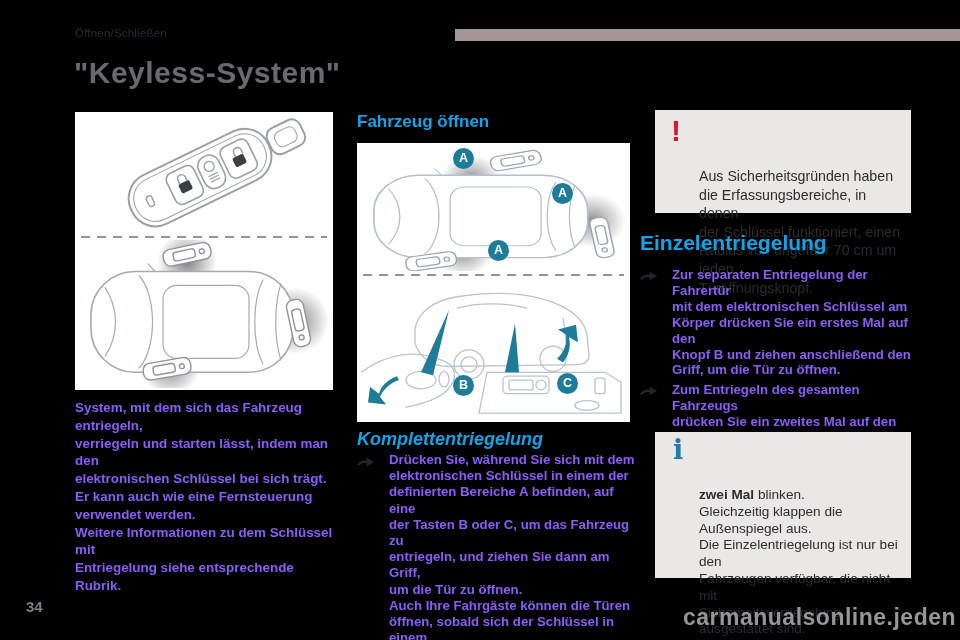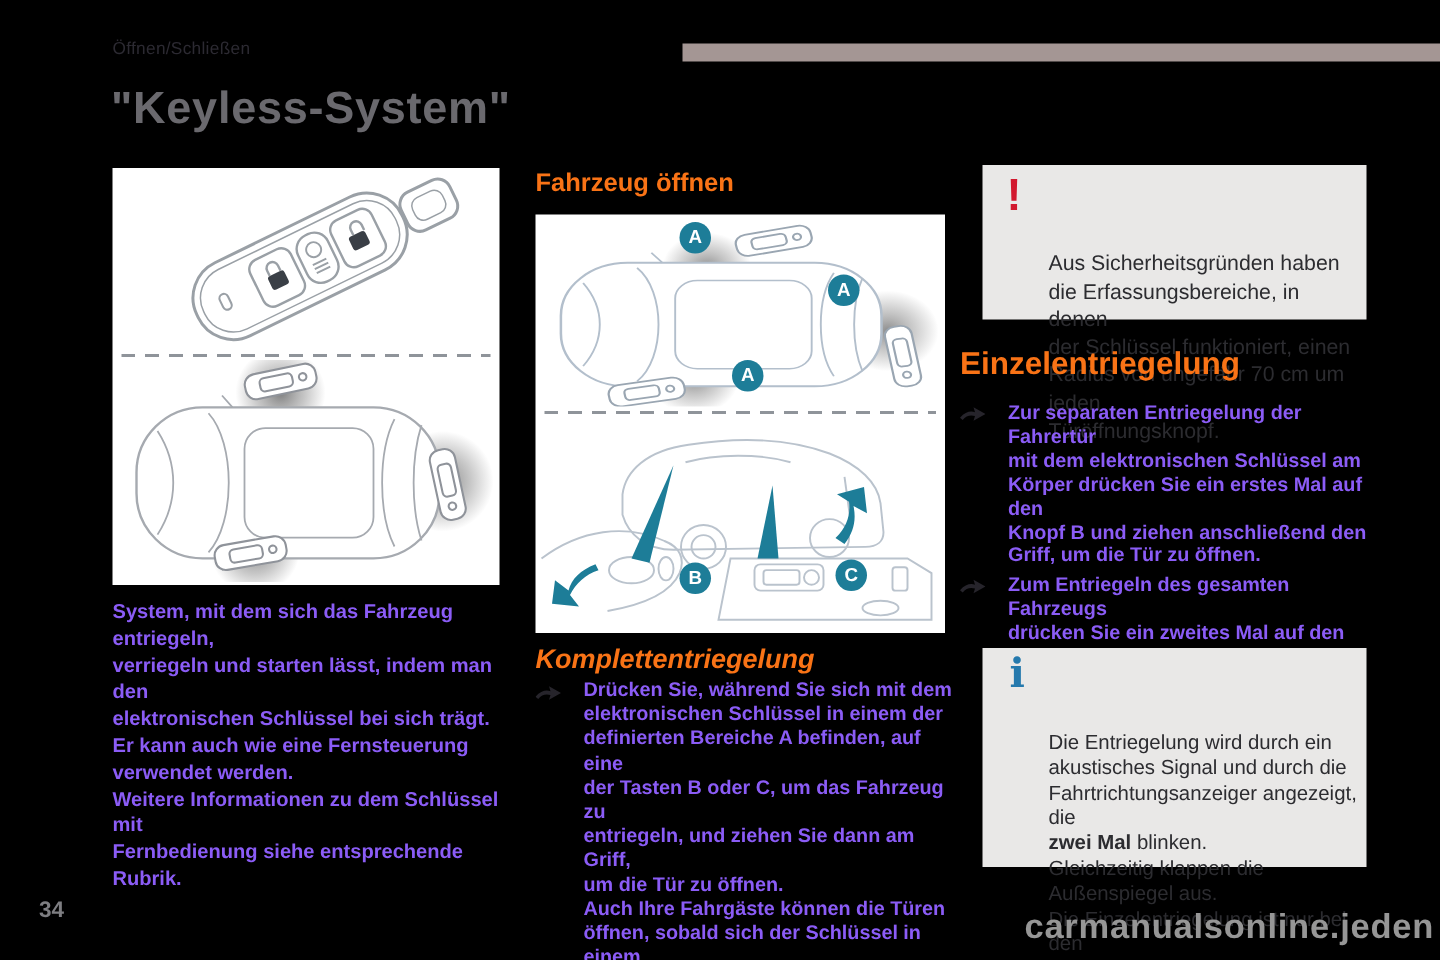--- a/index.html
+++ b/index.html
@@ -13,21 +13,21 @@
   .top-bar{left:455px;top:29px;width:505px;height:12px;background:#a49694;}
   .page-title{left:74px;top:56px;font-size:30px;font-weight:bold;color:#6a696e;letter-spacing:.5px;}
   
   .figure-box{background:#fff;overflow:hidden;}
   .left-figure{left:75px;top:112px;width:258px;height:278px;}
   .mid-figure{left:357px;top:143px;width:273px;height:279px;}
   .dash-divider{left:6px;right:6px;height:2px;
     background:repeating-linear-gradient(90deg,#8f949a 0 9px,transparent 9px 16px);}
   
   .body-text{font-size:13.4px;line-height:17.8px;font-weight:bold;color:#8b5cf6;white-space:pre-line;}
-  .heading{font-weight:bold;color:#f97316;}
+  .heading{font-weight:bold;color:#0ea5e9;}
   .mid-heading{left:357px;top:112px;font-size:17px;}
   .mid-subheading{left:357px;top:429px;font-size:18px;font-style:italic;}
   .right-heading{left:640px;top:231px;font-size:21px;}
   .left-intro{left:75px;top:399px;width:268px;}
   .mid-bullet-text{left:389px;top:452px;width:246px;font-size:13.2px;line-height:16.2px;}
   .bullet-arrow{width:17px;height:10px;display:block;}
   .mid-arrow{left:357px;top:457px;}
   
   .note-box{background:#e9e8e7;}
   .warning-box{left:655px;top:110px;width:256px;height:103px;}
@@ -122,21 +122,21 @@
     </g>
   </svg>
 </div>
 
 <div class="abs body-text left-intro">System, mit dem sich das Fahrzeug entriegeln,
 verriegeln und starten lässt, indem man den
 elektronischen Schlüssel bei sich trägt.
 Er kann auch wie eine Fernsteuerung
 verwendet werden.
 Weitere Informationen zu dem Schlüssel mit
-Fernbedienung siehe entsprechende Rubrik.</div>
+Entriegelung siehe entsprechende Rubrik.</div>
 
 <div class="abs heading mid-heading">Fahrzeug öffnen</div>
 
 <div class="abs figure-box mid-figure">
   <svg class="abs" style="left:0;top:2px;" width="273" height="126" viewBox="0 0 258 150" preserveAspectRatio="none">
     <defs>
       <radialGradient id="glowM">
         <stop offset="0%" stop-color="#787878" stop-opacity=".85"></stop>
         <stop offset="55%" stop-color="#a0a0a0" stop-opacity=".5"></stop>
         <stop offset="100%" stop-color="#a0a0a0" stop-opacity="0"></stop>
@@ -248,24 +248,21 @@
     <svg class="bullet-arrow" viewBox="0 0 17 10">
       <path fill="#26242b" d="M0 7.5 C3.5 3.5,7 2.8,10 3.8 L9 .5 L17 5 L9 9.5 L10 6.3 C7 5.5,4 6,1.8 9 Z"></path>
     </svg>
     <div class="body-text">Zum Entriegeln des gesamten Fahrzeugs
 drücken Sie ein zweites Mal auf den Knopf B.</div>
   </div>
 </div>
 
 <div class="abs note-box info-box">
   <div class="info-glyph">i</div>
-  <div class="note-text info-text"><span>Die Entriegelung wird durch ein
-akustisches Signal und durch die
-Fahrtrichtungsanzeiger angezeigt, die
-</span><b>zwei Mal</b><span> blinken.
+  <div class="note-text info-text"><b>zwei Mal</b><span> blinken.
 Gleichzeitig klappen die Außenspiegel aus.
 Die Einzelentriegelung ist nur bei den
 Fahrzeugen verfügbar, die nicht mit
 Sicherheitsverriegelung ausgestattet sind.</span></div>
 </div>
 
 <div class="abs page-number">34</div>
 <div class="abs watermark">carmanualsonline.jeden</div>
 
 </body></html>

